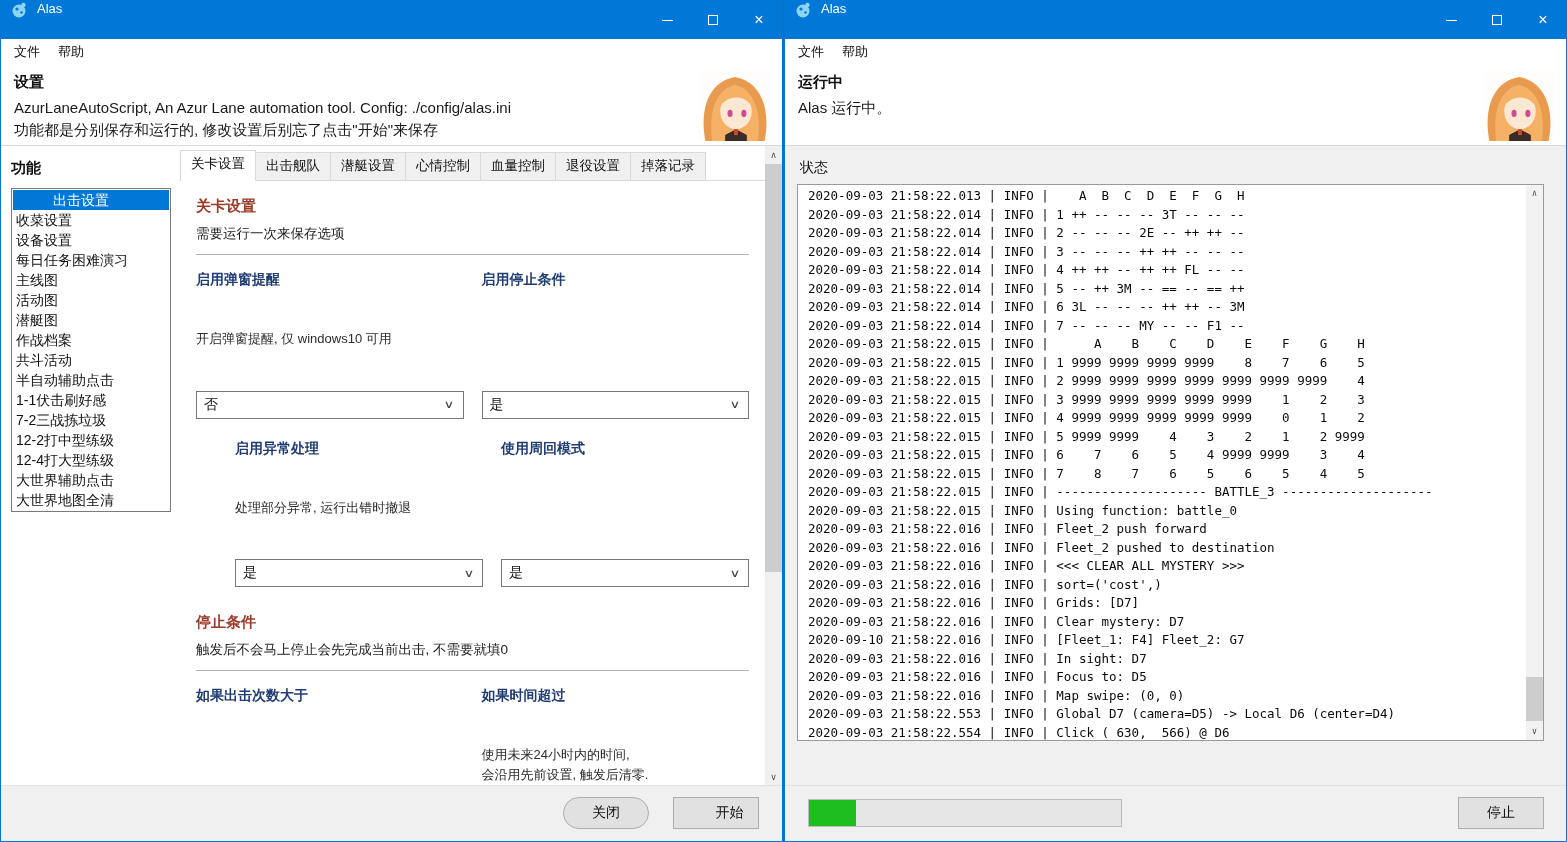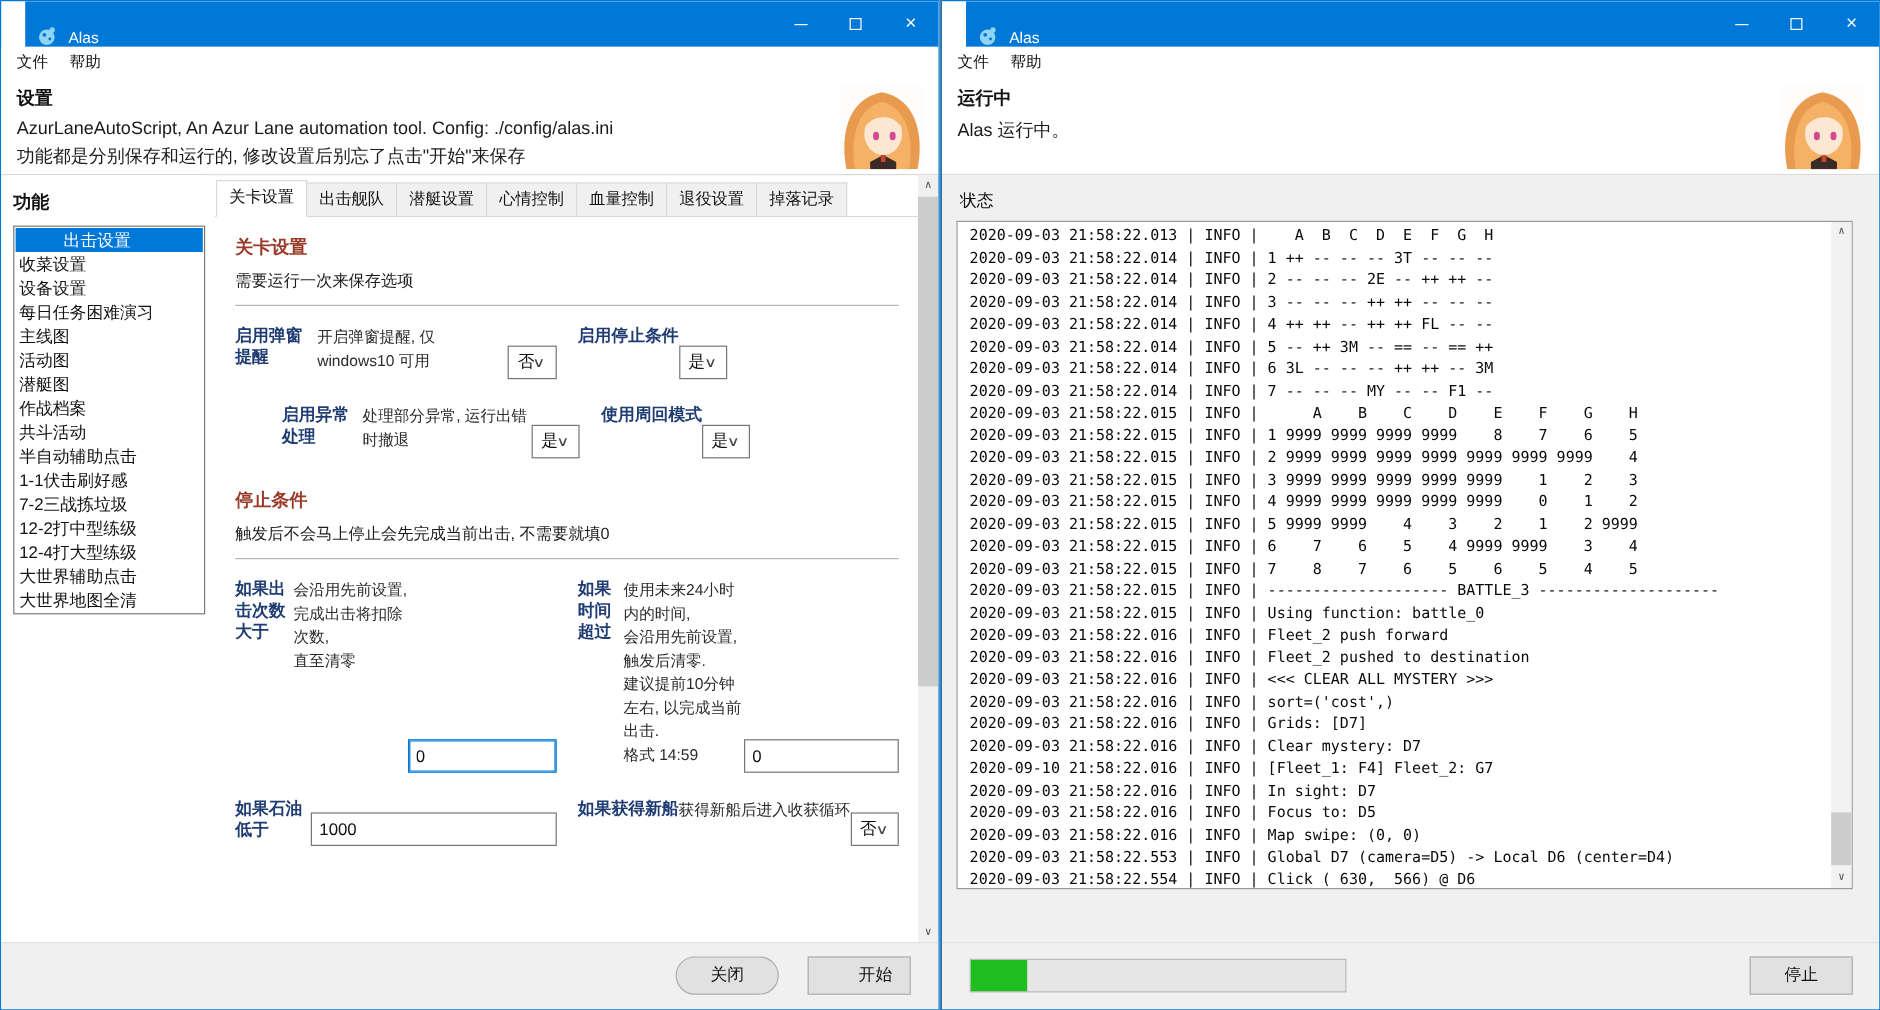--- a/index.html
+++ b/index.html
@@ -14,21 +14,21 @@
     position:absolute; top:0; height:842px; width:783px;
     background:#fff; border:1px solid #0078d7;
     display:flex; flex-direction:column; overflow:hidden;
   }
   #win-left { left:0; }
   #win-right { left:784px; }
 
   
   .titlebar {
     height:38px; background:#0078d7; color:#fff;
-    display:flex; align-items:flex-end; flex:0 0 auto;margin-left:20px;
+    display:flex; align-items:flex-start; flex:0 0 auto;
   }
   .titlebar .app-icon { width:18px; height:18px; margin:0 8px 0 10px; flex:0 0 auto; }
   .titlebar .title { font-size:13px; flex:1; }
   .win-controls { display:flex; height:100%; }
   .win-btn { width:46px; height:100%; display:flex; align-items:center; justify-content:center; color:#fff; }
   .min-glyph { display:block; width:11px; height:1px; background:#fff; }
   .max-glyph { display:block; width:10px; height:10px; border:1px solid #fff; }
   .close-glyph { font-size:16px; line-height:1; font-weight:300; }
 
   
@@ -55,21 +55,21 @@
   .tabsrow { display:flex; align-items:flex-end; margin-top:4px; padding-left:1px; border-bottom:1px solid #d9d9d9; flex:0 0 auto; }
   .tab { font-size:13.5px; padding:4px 10px 5px; background:#f0f0f0; border:1px solid #d9d9d9; border-bottom:none; margin-right:-1px; position:relative; }
   .tab.active { background:#fff; z-index:2; margin-bottom:-1px; padding-bottom:7px; border-bottom:1px solid #fff; }
 
   .formscroll { flex:1 1 auto; overflow:hidden; padding:16px 16px 0 17px; background:#fff; }
   .sect-title { font-size:15px; font-weight:bold; color:#9a3b29; margin-bottom:9px; }
   .sect-desc { font-size:13.5px; color:#1c1c1c; margin-bottom:11px; }
   .hr { border:none; border-top:1px solid #b5b5b5; height:0; margin:2px 0 16px; }
 
   .frow { display:flex; gap:18px; margin-bottom:21px; }
-  .fcell { flex:1 1 0; display:flex; flex-direction:row; min-width:0; }
+  .fcell { flex:1 1 0; display:flex; flex-direction:column; min-width:0;gap:36px; }
   .flabel { font-size:14px; font-weight:bold; color:#1f3c73; margin-bottom:4px; }
   .fdesc { font-size:13px; color:#2b2b2b; line-height:1.5; white-space:pre-line; margin-bottom:6px; }
   .combo {
     margin-top:auto; height:28px; border:1px solid #767676; background:#fff;
     display:flex; align-items:center; justify-content:space-between;
     padding:0 9px 0 7px; font-size:14px;
   }
   .combo .chev { font-size:11px; color:#444; transform:scaleX(1.35); }
   .tinput {
     margin-top:auto; height:28px; border:1px solid #767676; background:#fff;
@@ -238,22 +238,20 @@
           </div>
         </div>
 
         <div class="sect-title">停止条件</div>
         <div class="sect-desc">触发后不会马上停止会先完成当前出击, 不需要就填0</div>
         <hr class="hr">
 
         <div class="frow">
           <div class="fcell">
             <div class="flabel">如果出击次数大于</div>
-            <div class="fdesc">会沿用先前设置, 完成出击将扣除次数,
-直至清零</div>
             <input class="tinput focused" value="0" style="">
           </div>
           <div class="fcell">
             <div class="flabel">如果时间超过</div>
             <div class="fdesc">使用未来24小时内的时间,
 会沿用先前设置, 触发后清零.
 建议提前10分钟左右, 以完成当前出击.
 格式 14:59</div>
             <input class="tinput" value="0" style="">
           </div>

